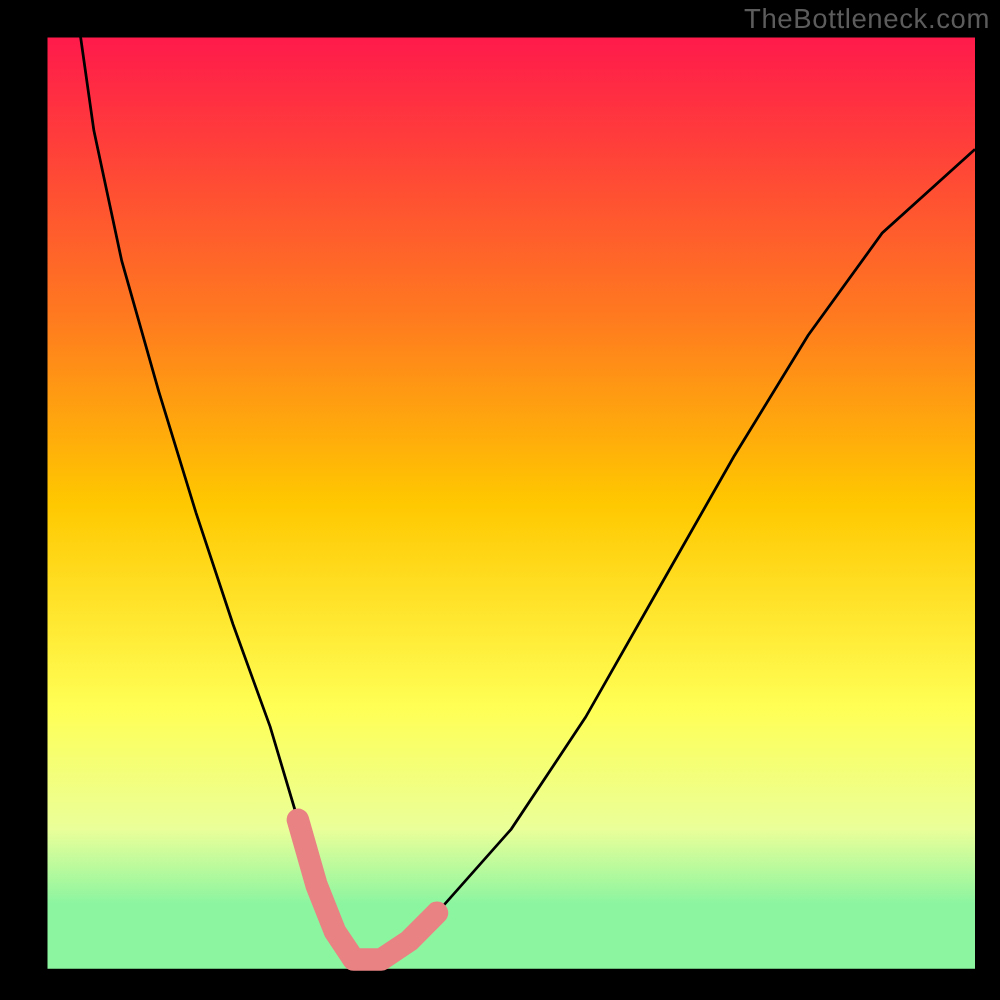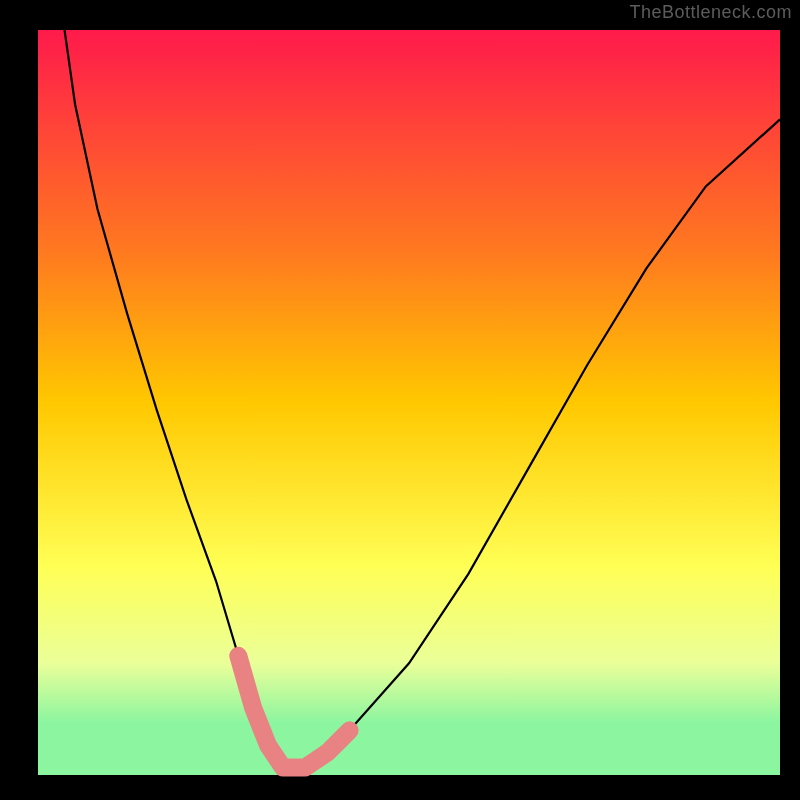--- a/index.html
+++ b/index.html
@@ -15,21 +15,21 @@
     width: 800px;
     height: 800px;
     position: relative;
     background: #000;
   }
   .watermark {
     position: absolute;
     top: 2px;
     right: 8px;
     color: #5c5c5c;
-    font-size: 18px;
+    font-size: 22px;
     font-weight: 500;
     letter-spacing: 0.5px;
     z-index: 5;
   }
   svg {
     position: absolute;
     left: 0;
     top: 0;
     display: block;
   }

